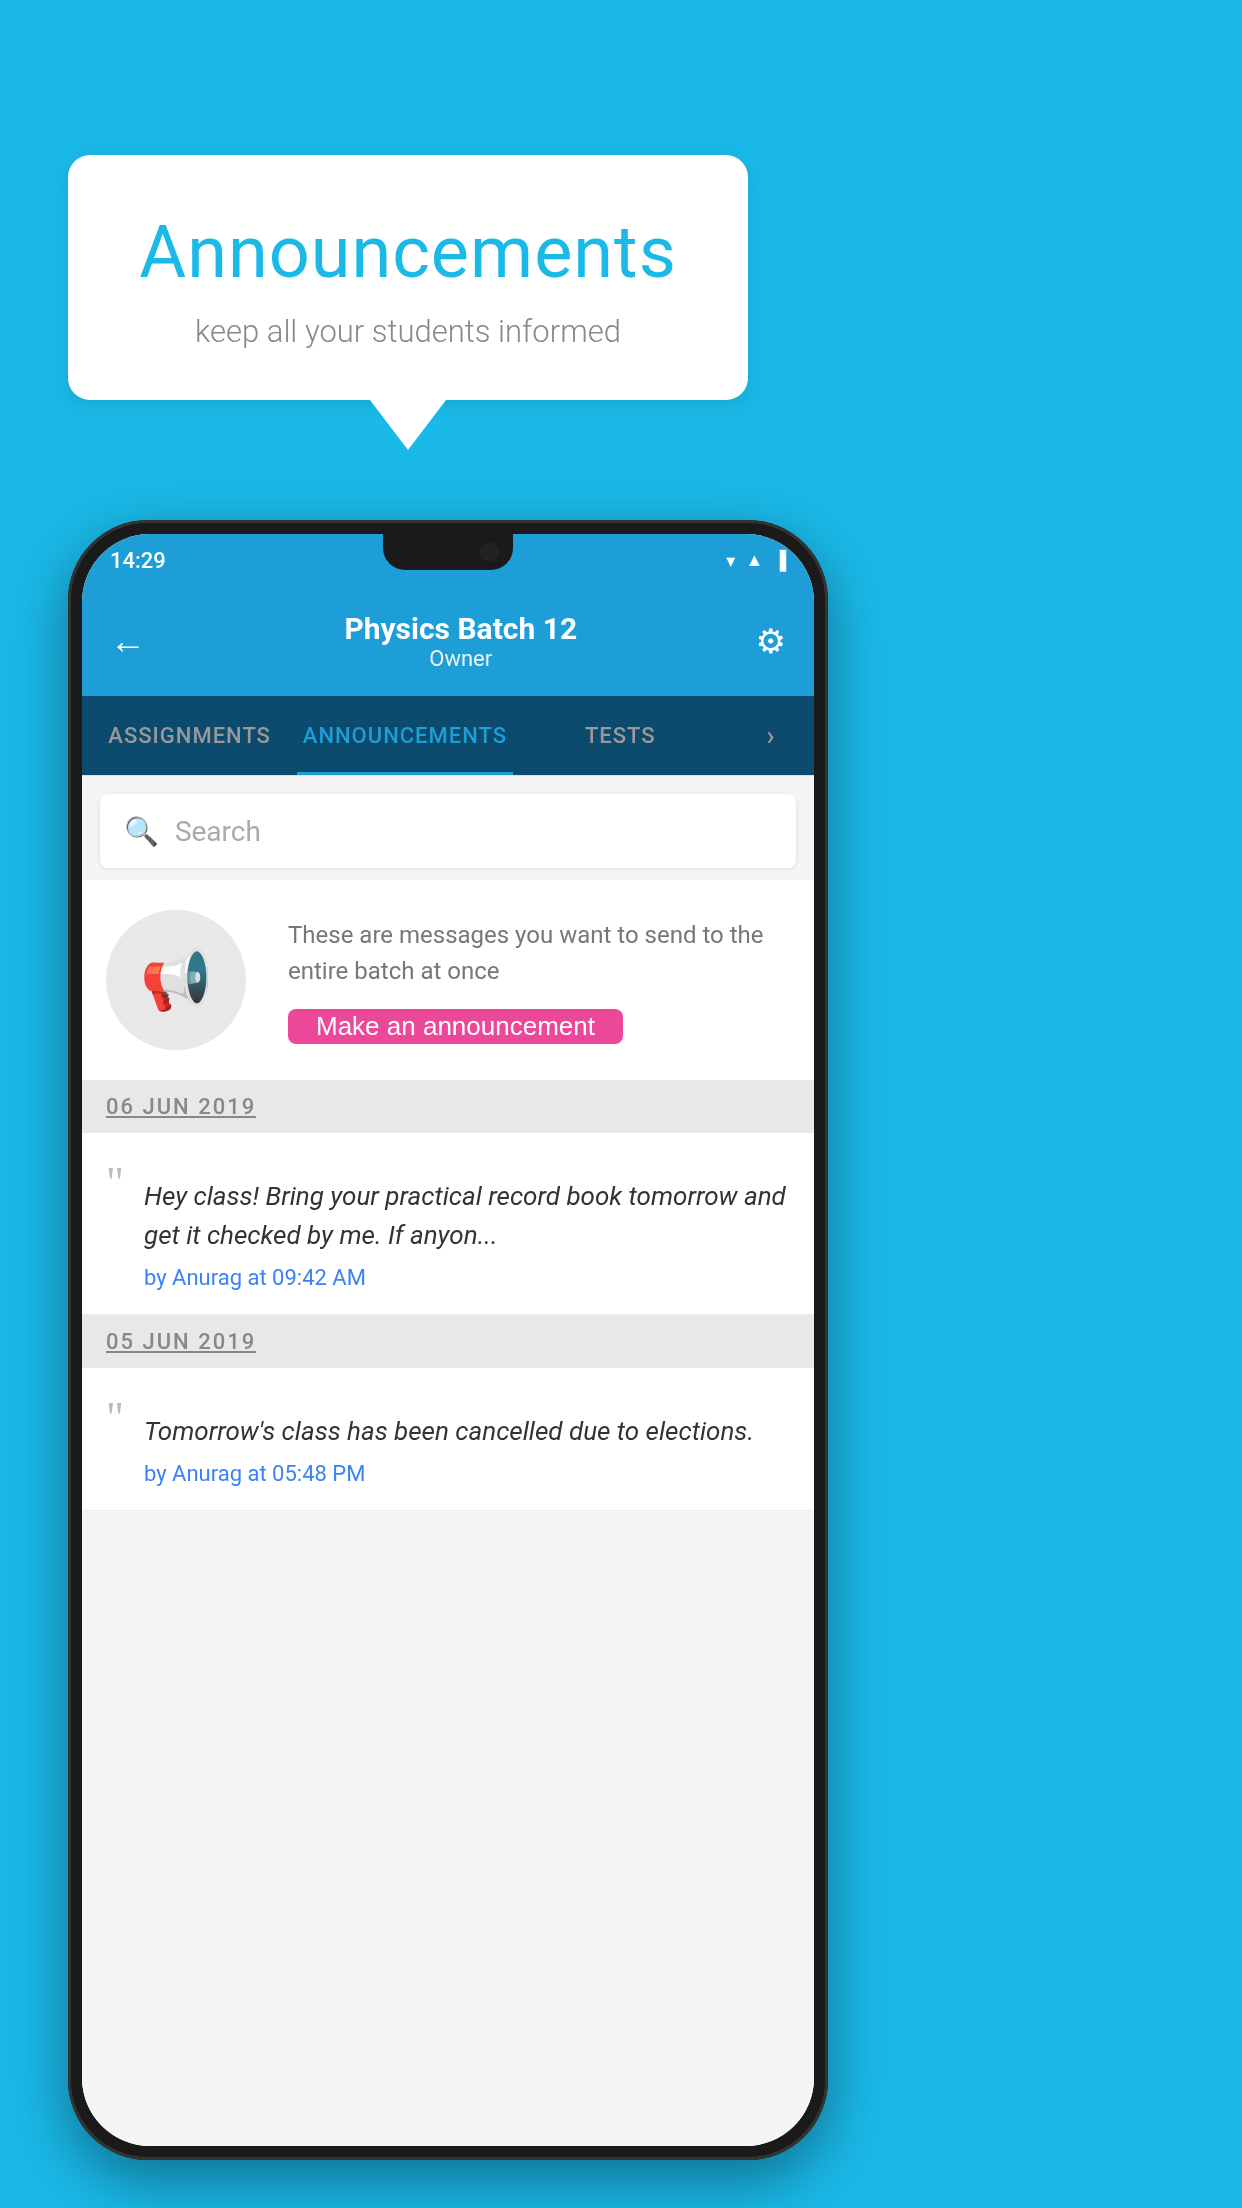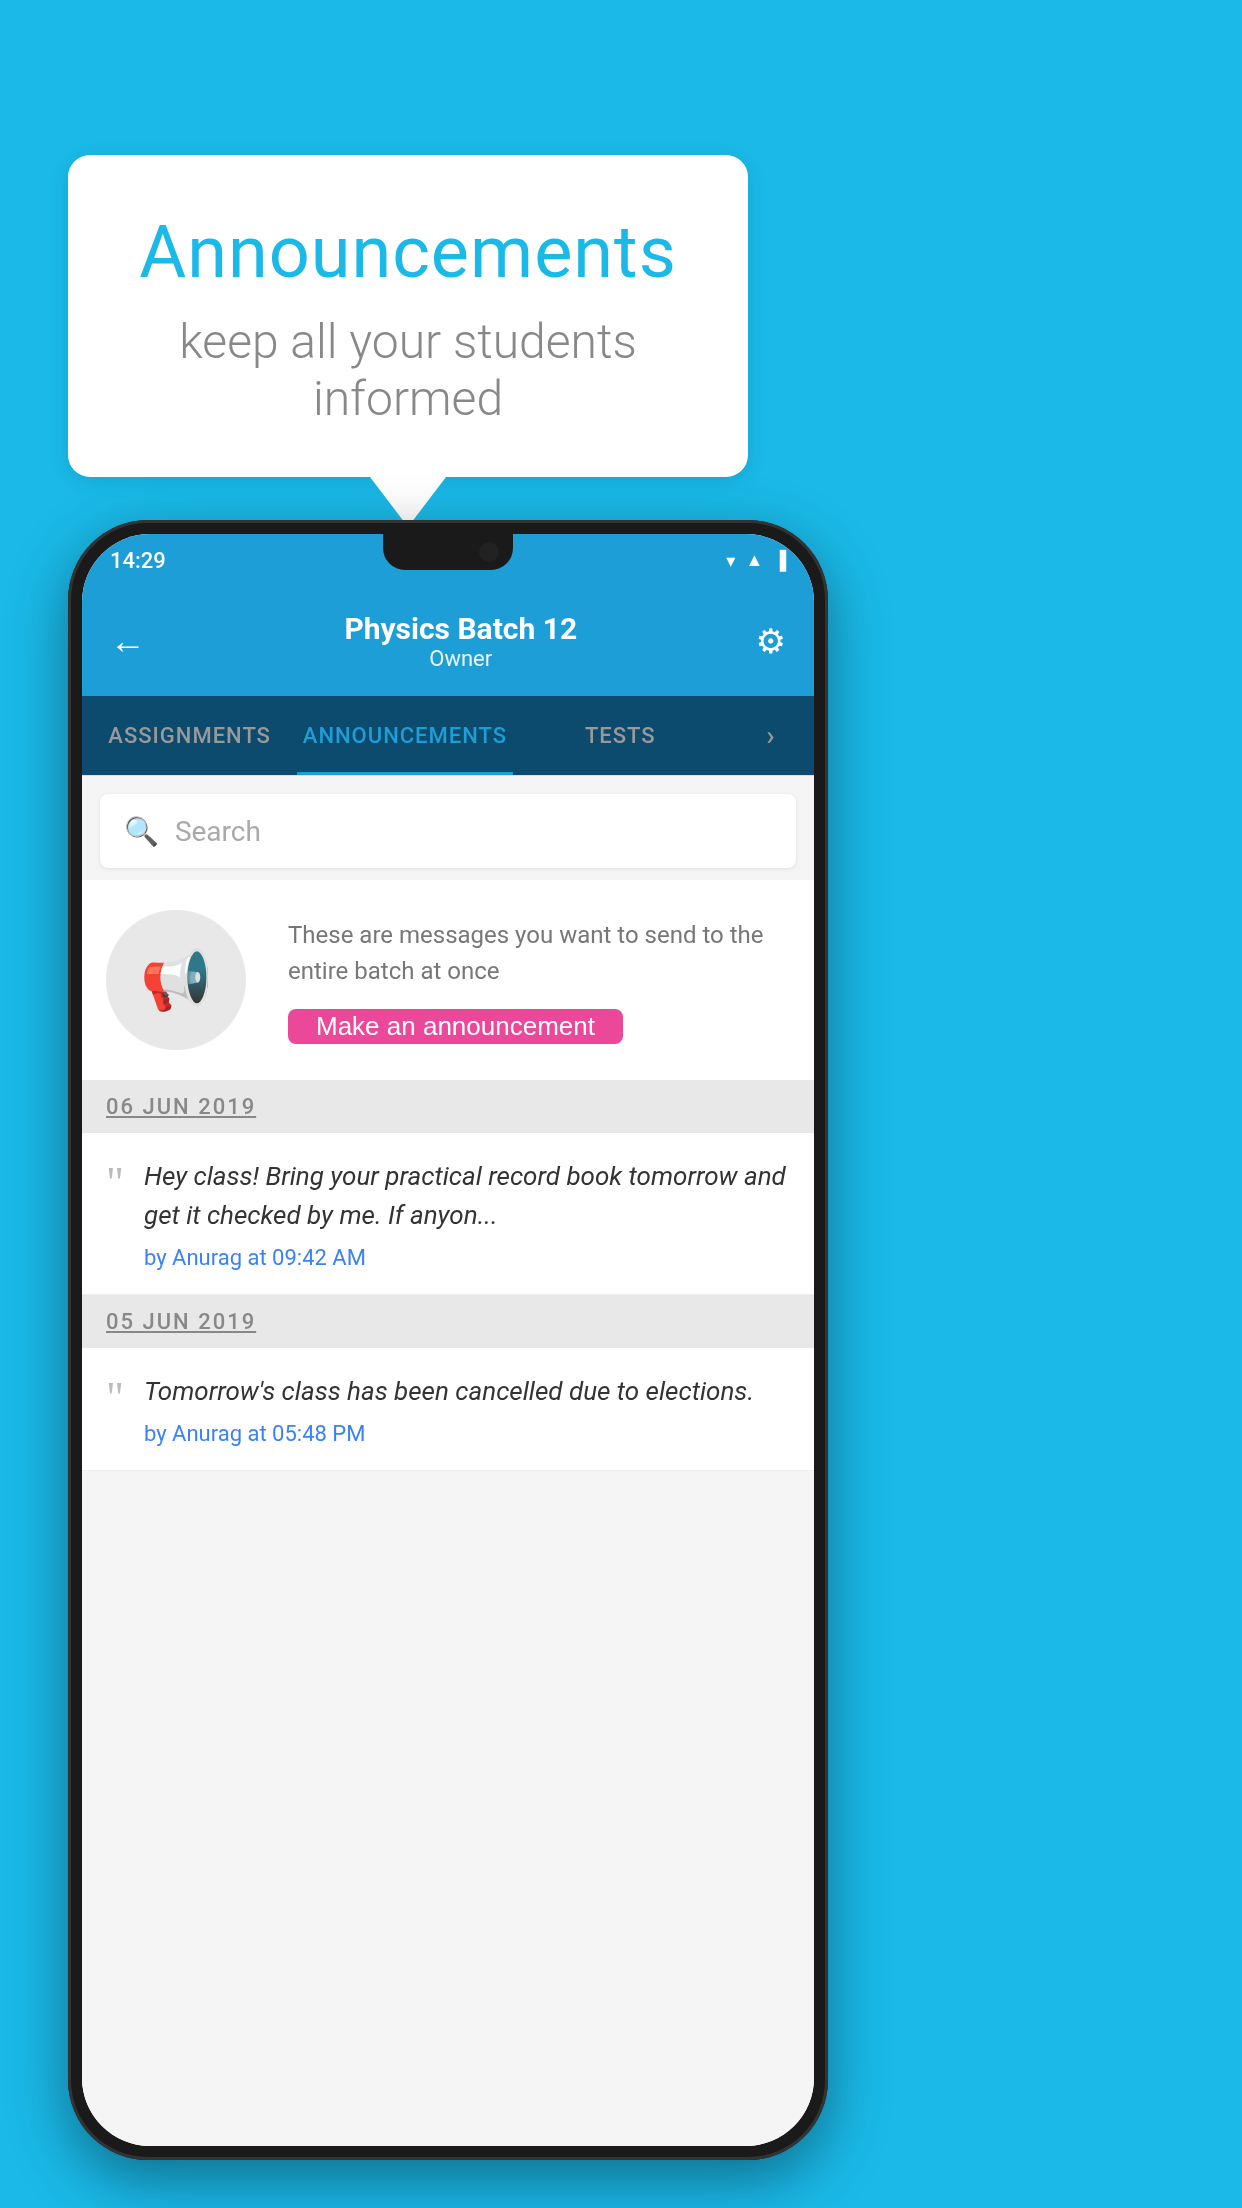--- a/index.html
+++ b/index.html
@@ -31,21 +31,21 @@
 
     .speech-bubble-title {
       font-size: 72px;
       color: #1ab9e8;
       font-weight: 400;
       margin-bottom: 18px;
       letter-spacing: 1px;
     }
 
     .speech-bubble-subtitle {
-      font-size: 48px;
+      font-size: 31px;
       color: #888;
       font-weight: 300;
     }
 
     .speech-bubble-tail {
       width: 0;
       height: 0;
       border-left: 38px solid transparent;
       border-right: 38px solid transparent;
       border-top: 50px solid white;
@@ -303,20 +303,21 @@
       font-size: 44px;
       color: #bbb;
       margin-top: 4px;
       flex-shrink: 0;
       font-family: Georgia, serif;
       line-height: 1;
     }
 
     .announcement-text-wrap {
       flex: 1;
+      margin-top: 20px;
     }
 
     .announcement-text {
       font-size: 26px;
       color: #333;
       font-style: italic;
       line-height: 1.5;
       margin-bottom: 10px;
     }
 

